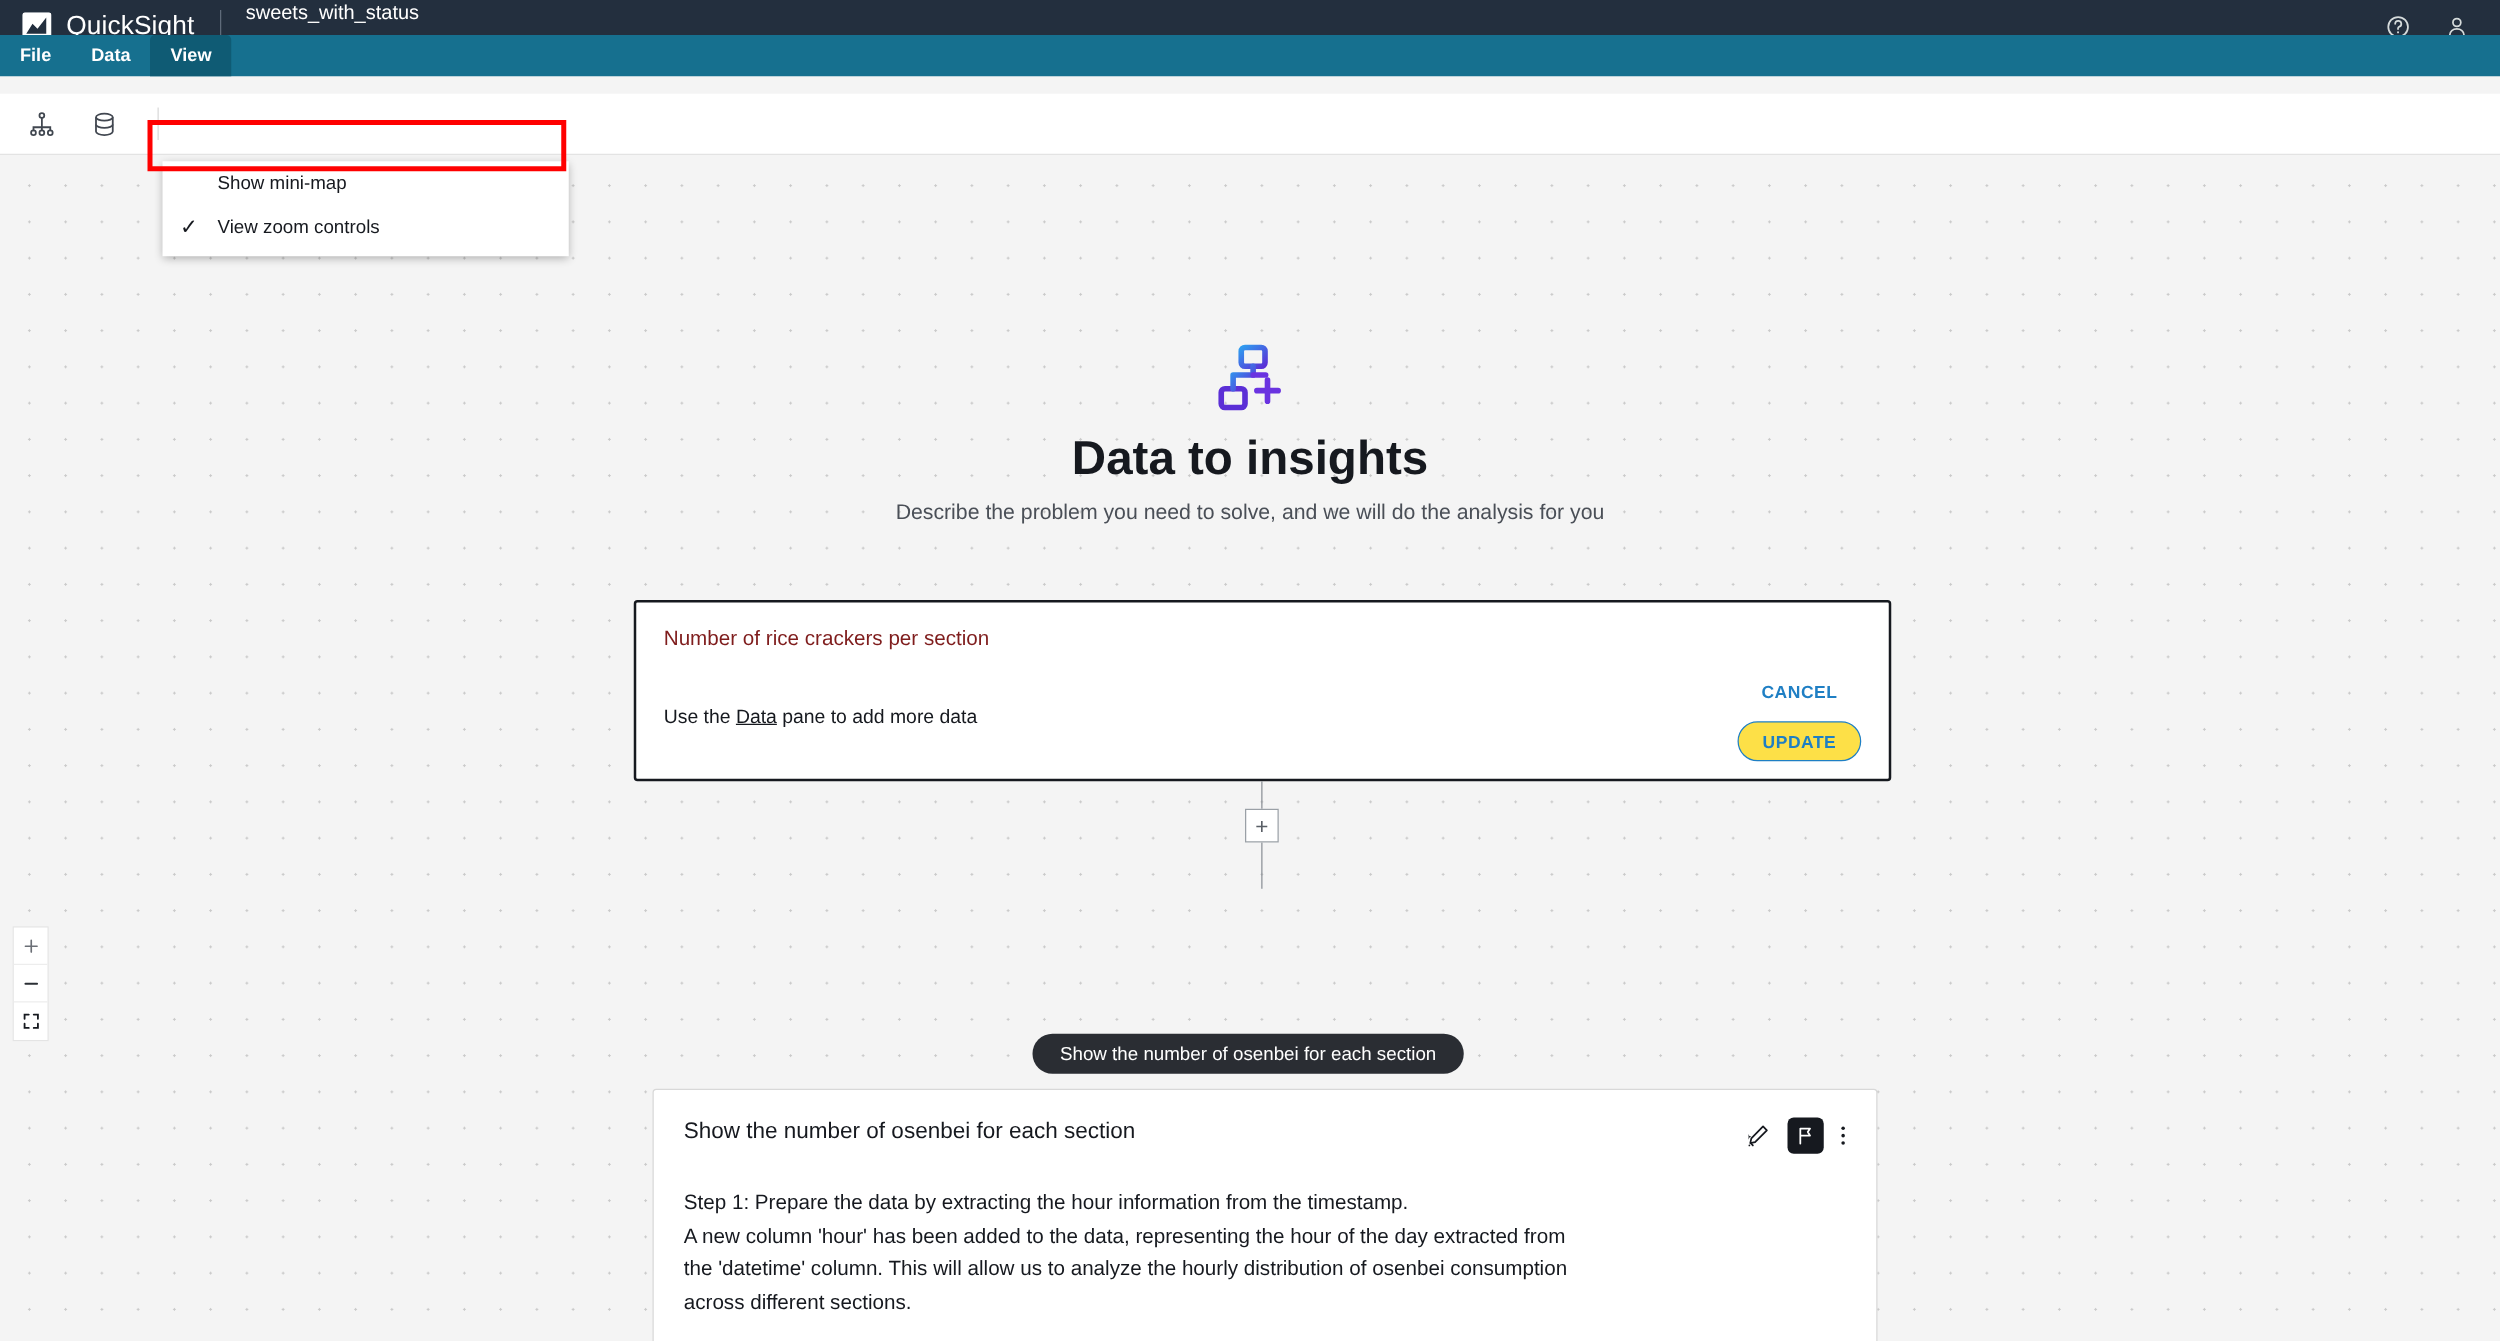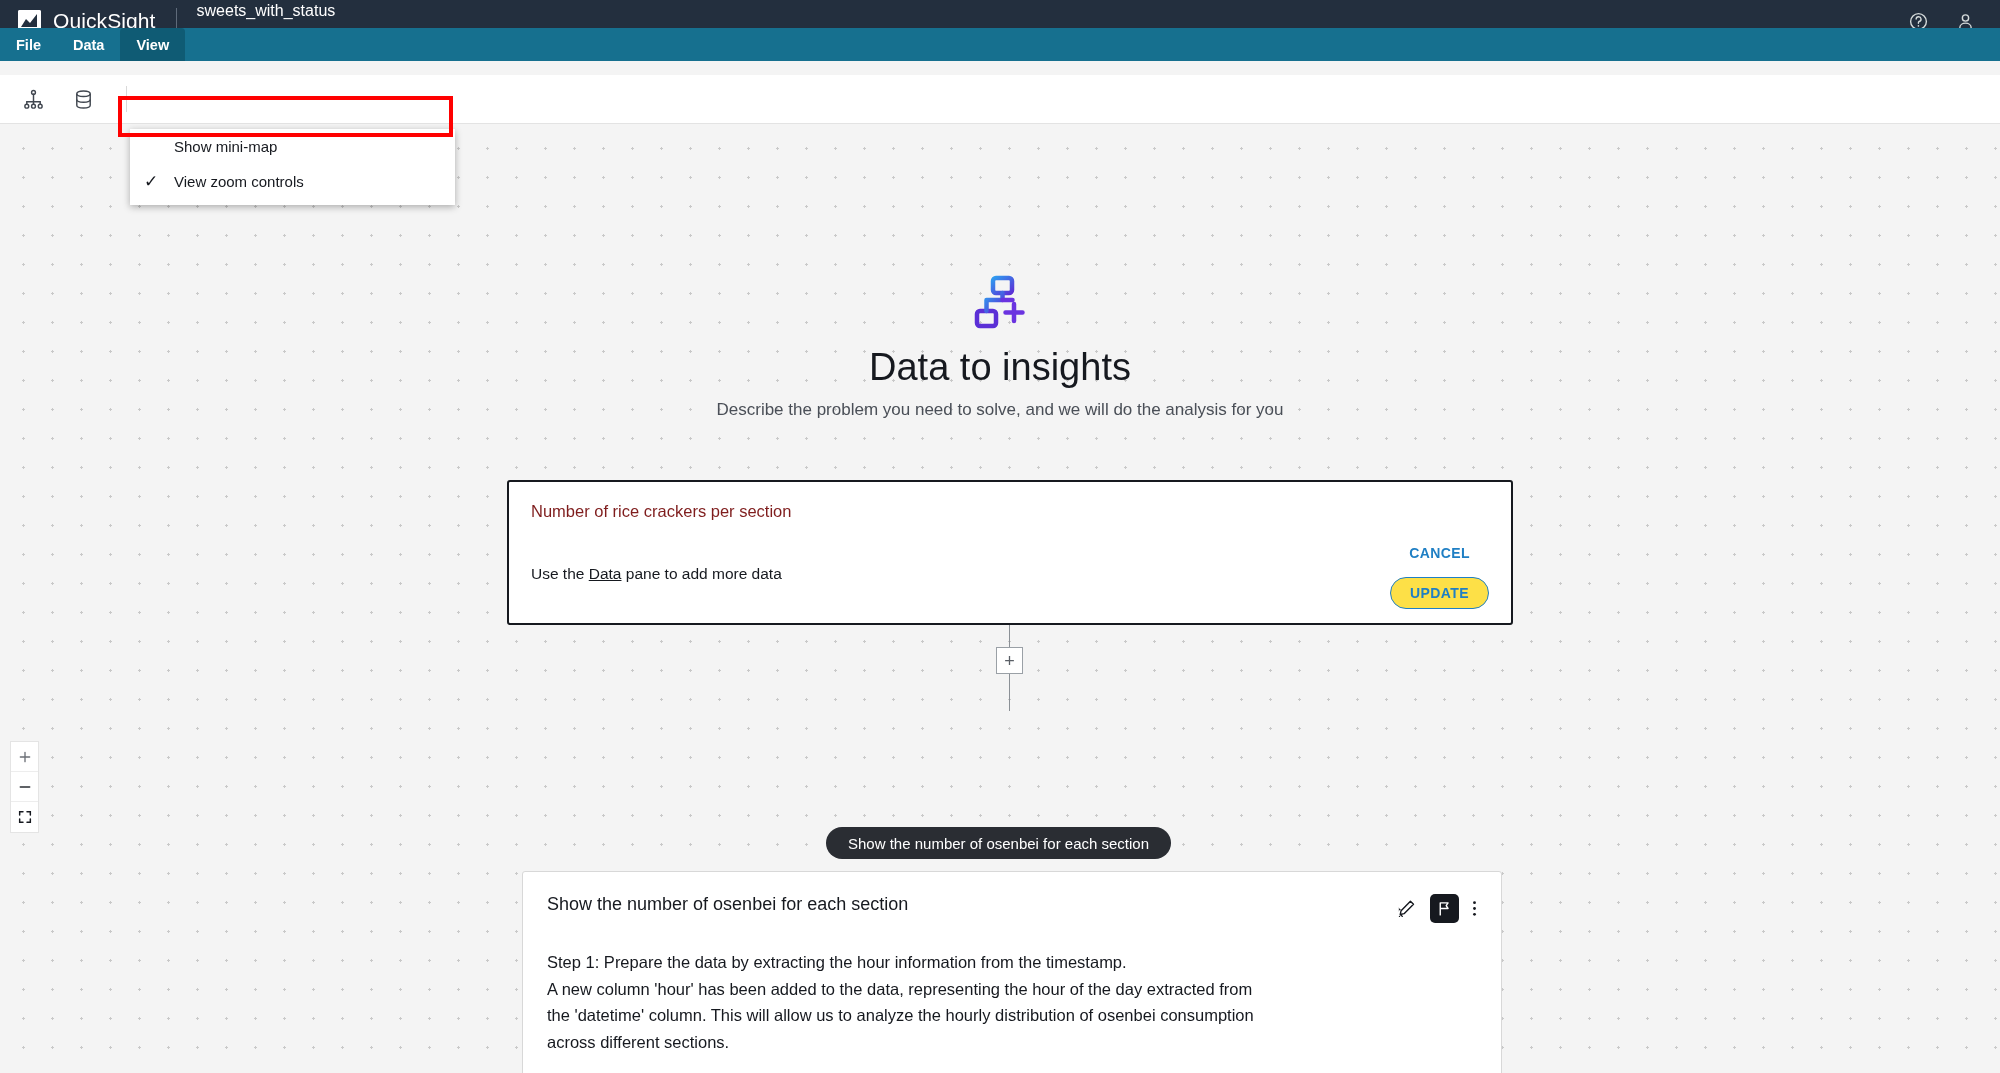--- a/index.html
+++ b/index.html
@@ -82,21 +82,21 @@
     background-color: #f4f4f4;
     background-image: radial-gradient(#c9c9c9 1px, transparent 1.1px);
     background-size: 29px 29px;
     background-position: 9px 10px;
     overflow: hidden;
   }
 
   
   #hero { position: absolute; left: 0; top: 0; width: 2000px; text-align: center; }
   #hero-icon { margin: 150px auto 0; width: 58px; height: 58px; }
-  #hero-title { font-size: 38px; color: #16191f; font-weight: 400; margin-top: 14px; }
+  #hero-title { font-size: 38px; color: #16191f; font-weight: 700; margin-top: 14px; }
   #hero-sub { font-size: 17px; color: #4a4f57; margin-top: 11px; }
 
   
   #prompt-card {
     position: absolute; left: 507px; top: 356px; width: 1006px; height: 145px;
     background: #ffffff; border: 2px solid #16191f; border-radius: 3px;
     padding: 20px 22px 16px 22px;
   }
   #prompt-text { font-size: 16.5px; color: #7f1d1d; }
   #prompt-footer {

